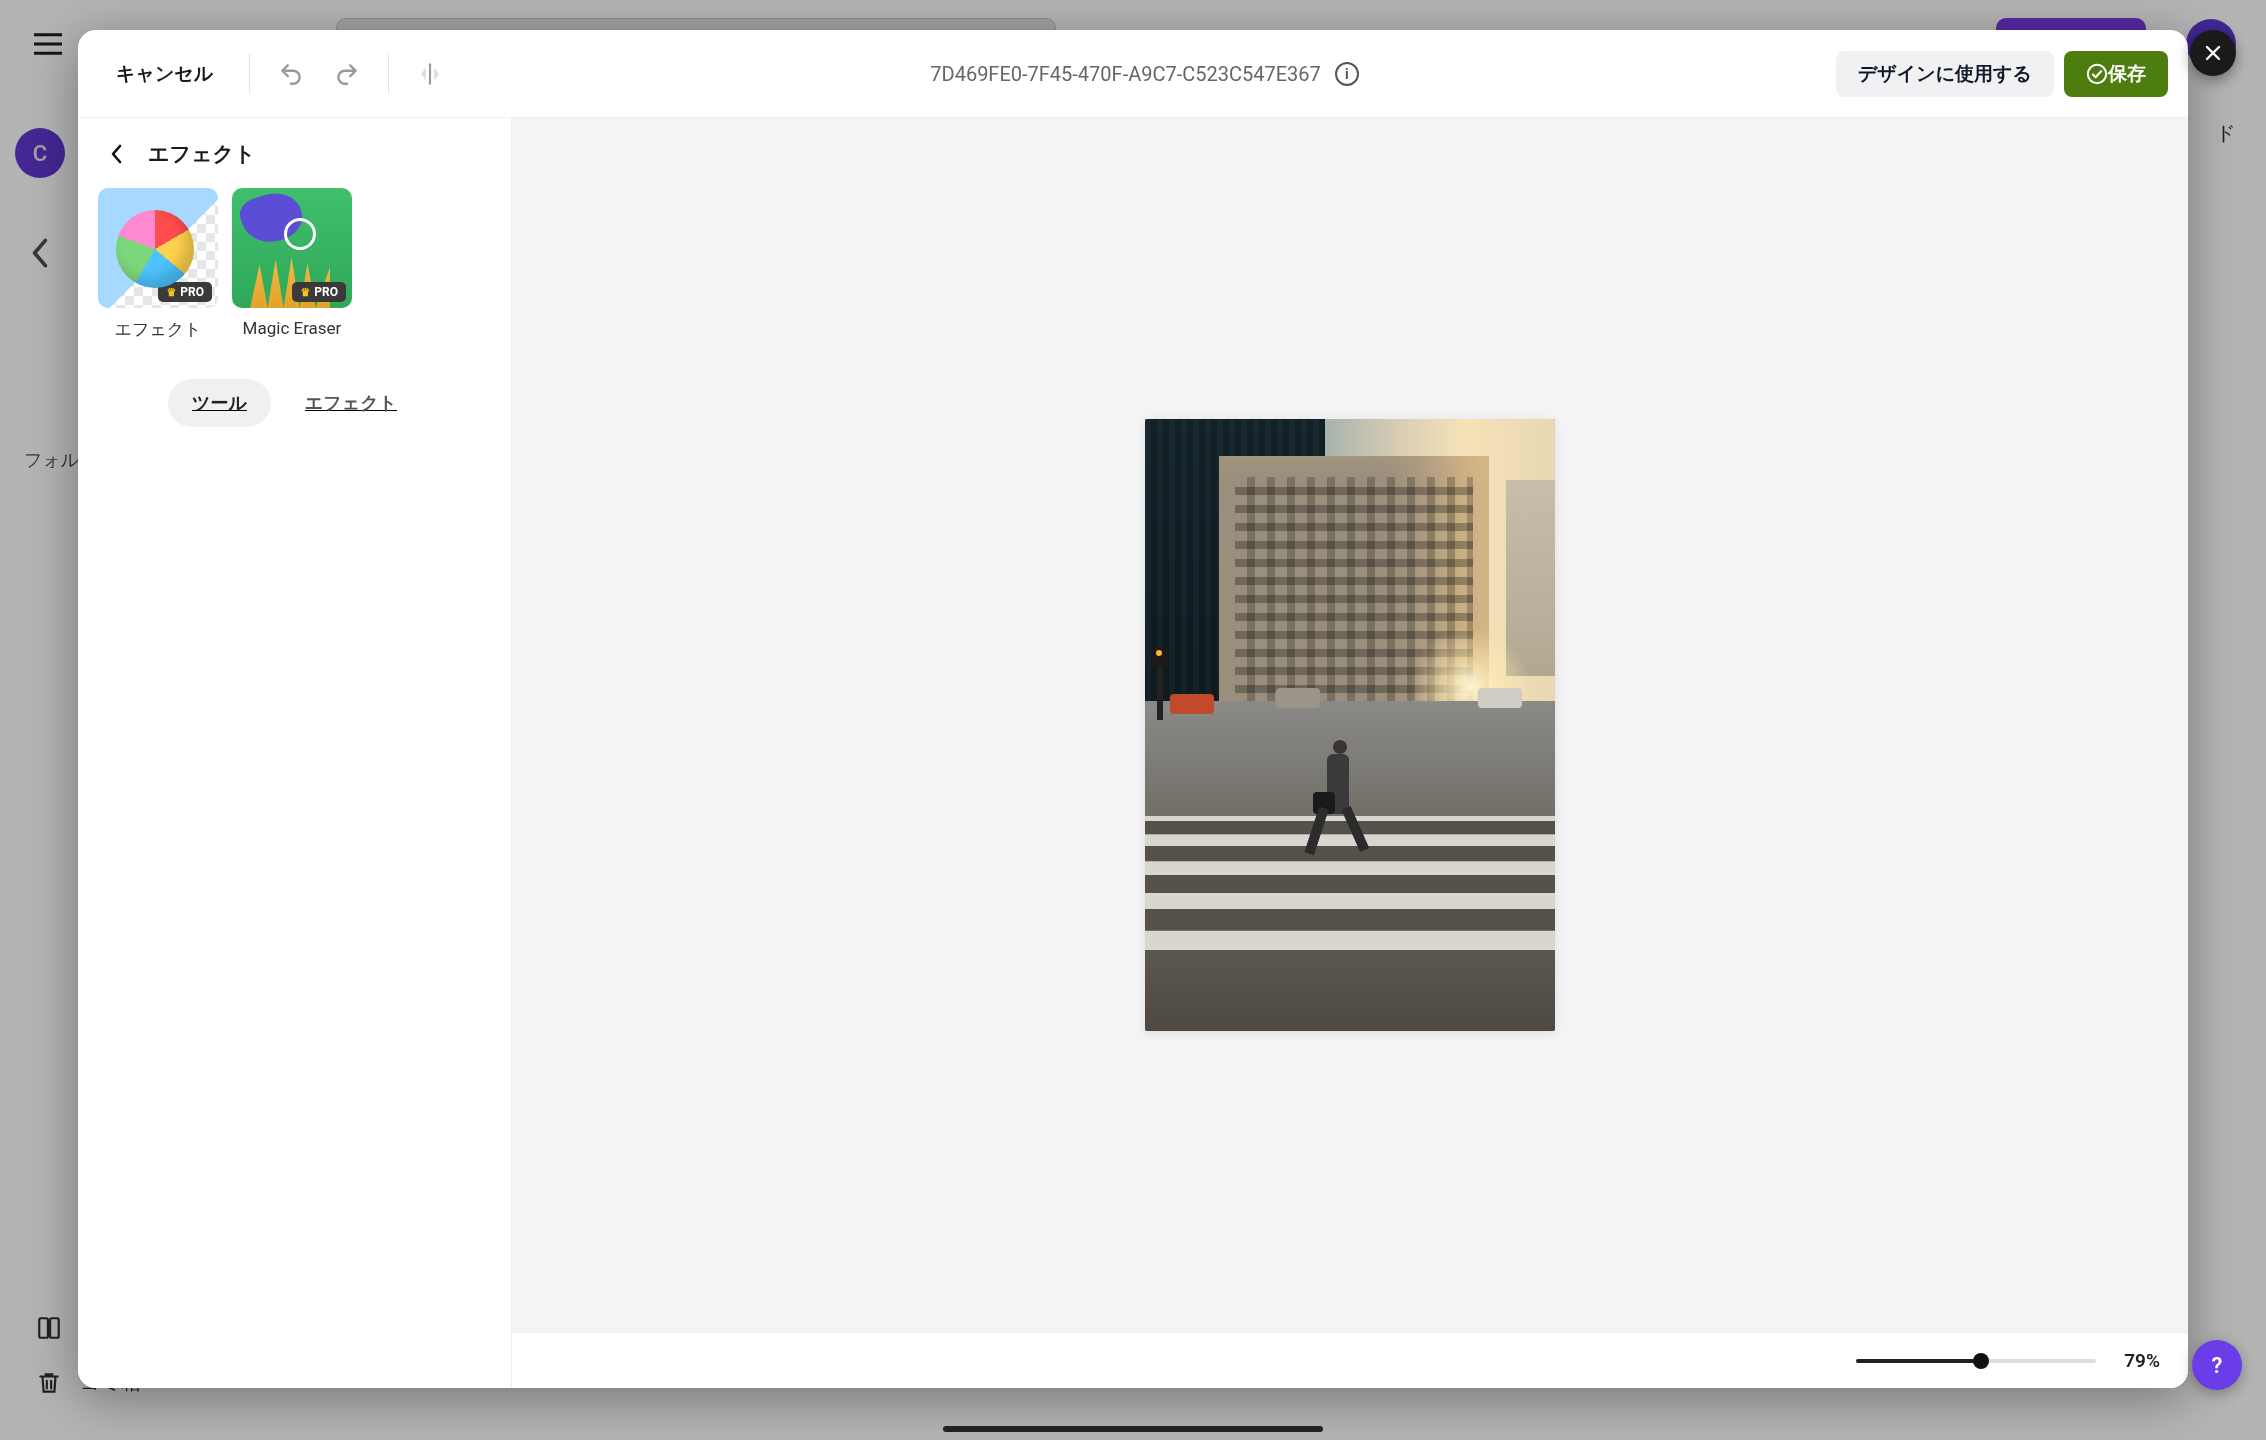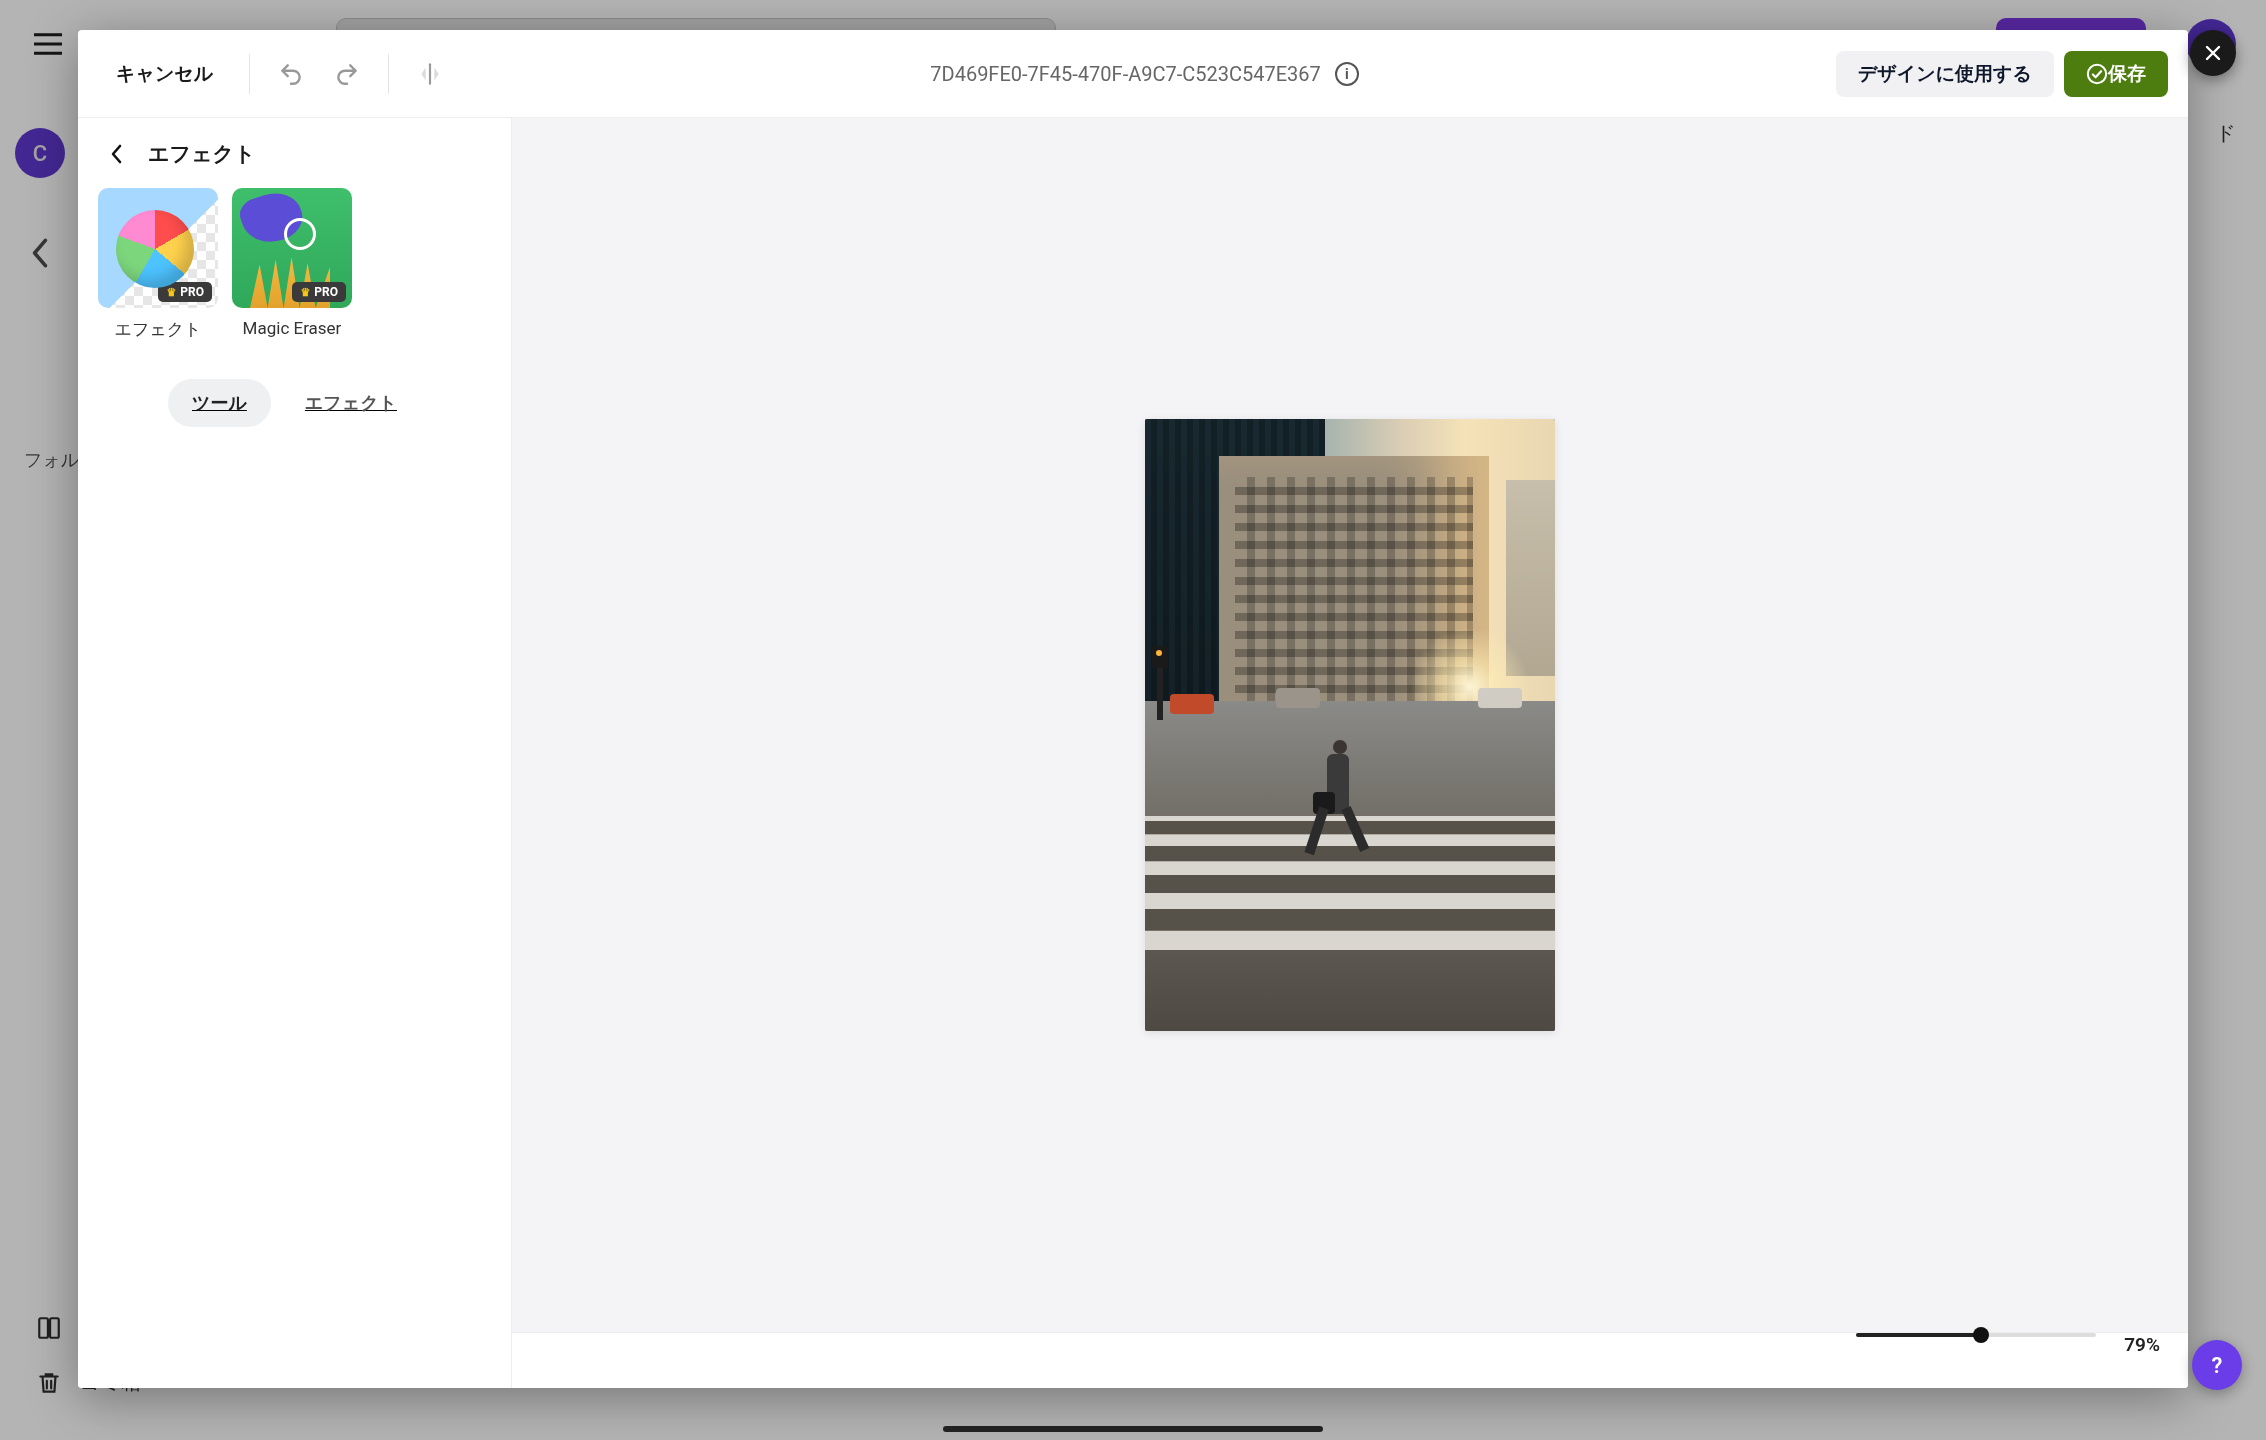--- a/index.html
+++ b/index.html
@@ -27,21 +27,21 @@
   .bg-card-row { display:flex; gap: 40px; margin-bottom: 60px; }
   .bg-card { width: 290px; height: 190px; background: #ddd; border-radius: 14px; position:relative; }
   .bg-card .dots { position:absolute; top: -40px; right: -4px; color:#333; font-size: 26px; letter-spacing: 3px;}
   .bg-label { position:absolute; top: 520px; color:#333; font-size: 20px;}
   .bg-home-indicator { position:absolute; bottom: 8px; left: 50%; transform: translateX(-50%); width: 380px; height: 6px; border-radius: 3px; background: #222; }
 
   
   .overlay { position: absolute; inset: 0; background: rgba(0,0,0,0.25); }
 
   
-  .modal { position: absolute; top: 30px; left: 78px; right: 78px; bottom: 52px; background: #fff; border-radius: 4px; box-shadow: 0 10px 50px rgba(0,0,0,0.35); display: flex; flex-direction: column; overflow: hidden; }
+  .modal { position: absolute; top: 30px; left: 78px; right: 78px; bottom: 52px; background: #fff; border-radius: 18px; box-shadow: 0 10px 50px rgba(0,0,0,0.35); display: flex; flex-direction: column; overflow: hidden; }
 
   .modal-toolbar { height: 88px; border-bottom: 1px solid #eee; display:flex; align-items:center; padding: 0 20px; gap: 10px; }
   .tb-btn { height: 46px; padding: 0 18px; border-radius: 8px; display:flex; align-items:center; justify-content:center; font-size: 19px; color:#1a1a1a; cursor:pointer; }
   .tb-cancel { font-weight: 600; }
   .tb-divider { width: 1px; height: 40px; background: #e5e5e5; margin: 0 8px; }
   .tb-icon-btn { width: 46px; height: 46px; display:flex; align-items:center; justify-content:center; color:#999; cursor:pointer; border-radius:8px;}
   .tb-title { flex: 1; text-align:center; color:#666; font-size: 20px; display:flex; align-items:center; justify-content:center; gap: 14px;}
   .tb-title .info { width: 24px; height:24px; border:2px solid #555; border-radius:50%; display:flex; align-items:center; justify-content:center; font-size:14px; font-weight:700; color:#555;}
   .tb-use { background:#f1f1f3; font-weight:600; color:#0f172a; padding: 0 22px;}
   .tb-save { background:#4d7c0f; color:#fff; font-weight:600; padding: 0 22px; }
@@ -106,21 +106,21 @@
   .photo .person .legB { position:absolute; left:28px; top:72px; width:10px; height:46px; background:#2b2b2b; transform: rotate(-24deg); transform-origin: top;}
   .photo .person .bag { position:absolute; left:0px; top:56px; width:22px; height:22px; background:#1a1a1a; border-radius:4px;}
   .photo .car { position:absolute; width:44px; height:20px; border-radius:4px;}
   .photo .car.c1 { left:6%; top:45%; background:#c14a2b;}
   .photo .car.c2 { left:32%; top:44%; background:#9a948a;}
   .photo .car.c3 { right:8%; top:44%; background:#d0ccc4;}
   .photo .trafficlight { position:absolute; left:3%; top:40%; width:6px; height:56px; background:#222;}
   .photo .trafficlight::before { content:""; position:absolute; left:-5px; top:-18px; width:16px; height:22px; background:#1a1a1a; border-radius:3px;}
   .photo .trafficlight::after { content:""; position:absolute; left:-1px; top:-14px; width:6px; height:6px; background:#ffb43a; border-radius:50%;}
 
-  .zoom-bar { height: 56px; background:#fff; border-top:1px solid #eee; display:flex; align-items:flex-start; justify-content:flex-end; padding: 0 28px; gap: 28px;}
+  .zoom-bar { height: 56px; background:#fff; border-top:1px solid #eee; display:flex; align-items:center; justify-content:flex-end; padding: 0 28px; gap: 28px;}
   .zoom-slider { width: 240px; height: 4px; background:#ddd; border-radius:2px; position:relative;}
   .zoom-slider .track-fill { position:absolute; left:0; top:0; bottom:0; width:52%; background:#222; border-radius:2px;}
   .zoom-slider .thumb { position:absolute; left:52%; top:50%; transform:translate(-50%,-50%); width:16px; height:16px; background:#111; border-radius:50%;}
   .zoom-value { font-size:19px; font-weight:600; color:#222;}
 
   
   .close-btn { position:absolute; top: 30px; right: 30px; width: 46px; height:46px; border-radius:50%; background:#1a1a1a; color:#fff; display:flex; align-items:center; justify-content:center; cursor:pointer; box-shadow: 0 4px 14px rgba(0,0,0,0.4);}
   .close-btn svg { width: 20px; height: 20px; }
 
   

